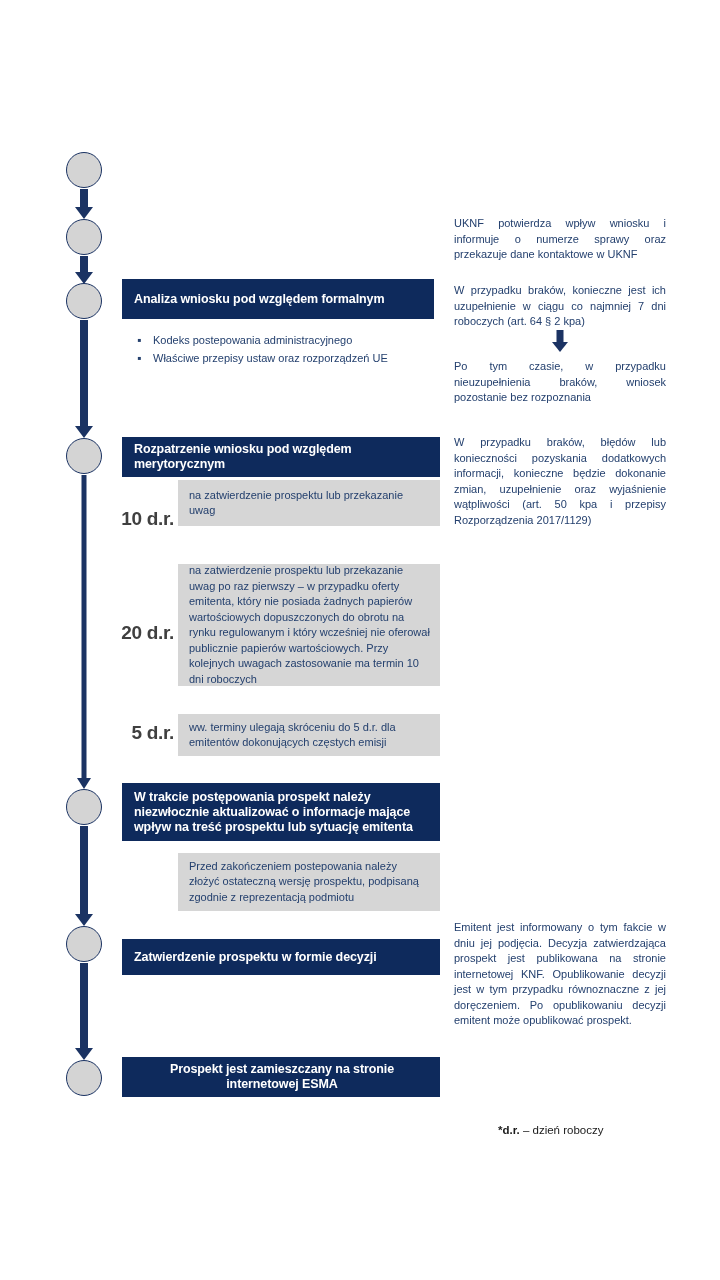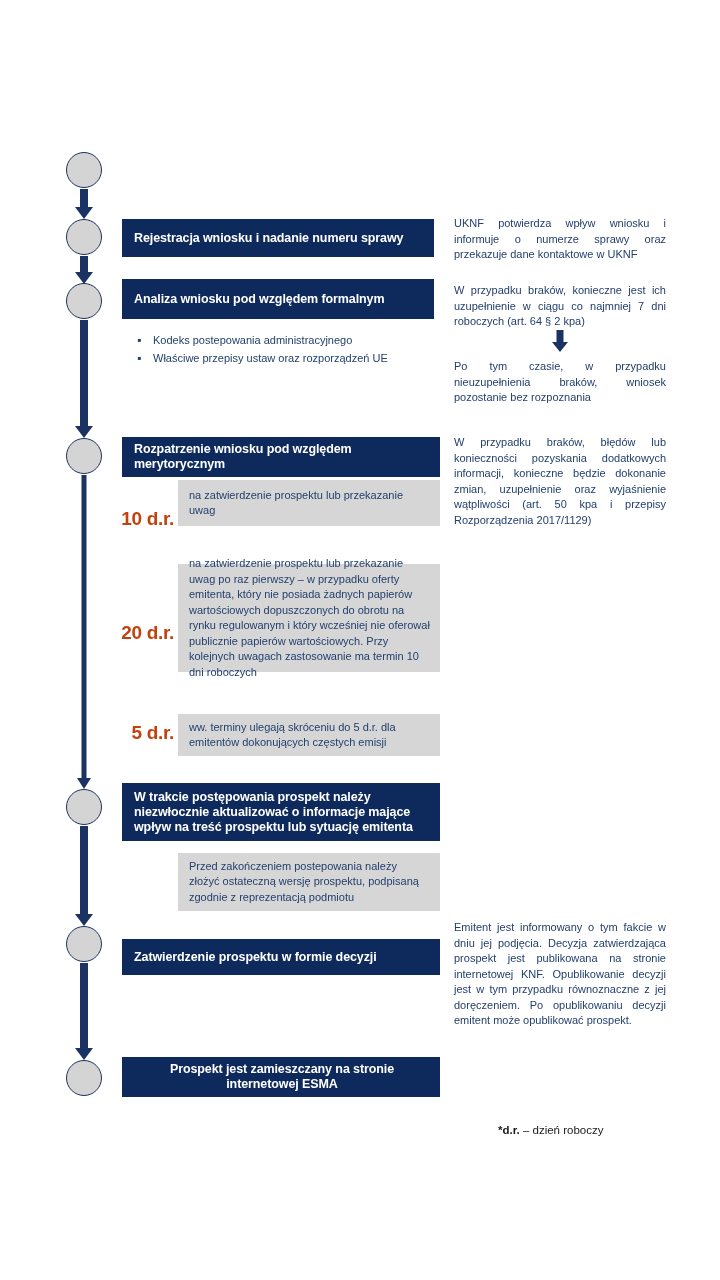--- a/index.html
+++ b/index.html
@@ -85,21 +85,21 @@
     display: flex;
     align-items: center;
   }
   .gray-box .inner { width: 100%; }
 
   
   .dr-label {
     position: absolute;
     font-size: 19px;
     font-weight: bold;
-    color: #c2410c;
+    color: #404040;
     text-align: right;
     letter-spacing: -0.3px;
   }
 
   
   .bullets {
     position: absolute;
     color: #24406e;
     font-size: 11px;
     line-height: 18px;
@@ -192,23 +192,20 @@
   <div class="arrow" style="left:75px; top:826px; width:18px; height:100px;">
     <div class="stem" style="width:8px; height:88px;"></div>
     <div class="head"></div>
   </div>
   <div class="arrow" style="left:75px; top:963px; width:18px; height:97px;">
     <div class="stem" style="width:8px; height:85px;"></div>
     <div class="head"></div>
   </div>
 
 
-  <div class="navy-box" style="left:122px; top:219px; width:312px; height:38px;">
-    <span>Rejestracja wniosku i nadanie numeru sprawy</span>
-  </div>
 
   <div class="navy-box" style="left:122px; top:279px; width:312px; height:40px;">
     <span>Analiza wniosku pod względem formalnym</span>
   </div>
 
   <div class="navy-box" style="left:122px; top:437px; width:318px; height:40px;">
     <span>Rozpatrzenie wniosku pod względem merytorycznym</span>
   </div>
 
   <div class="navy-box" style="left:122px; top:783px; width:318px; height:58px;">
@@ -233,21 +230,21 @@
       <span>Właściwe przepisy ustaw oraz rozporządzeń UE</span>
     </div>
   </div>
 
   <div class="dr-label" style="left:112px; top:508px; width:62px;">10 d.r.</div>
   <div class="gray-box" style="left:178px; top:480px; width:262px; height:46px;">
     <span class="inner">na zatwierdzenie prospektu lub przekazanie uwag</span>
   </div>
 
   <div class="dr-label" style="left:112px; top:622px; width:62px;">20 d.r.</div>
-  <div class="gray-box" style="left:178px; top:564px; width:262px; height:108px;">
+  <div class="gray-box" style="left:178px; top:564px; width:262px; height:122px;">
     <span class="inner">na zatwierdzenie prospektu lub przekazanie uwag po raz pierwszy – w przypadku oferty emitenta, który nie posiada żadnych papierów wartościowych dopuszczonych do obrotu na rynku regulowanym i który wcześniej nie oferował publicznie papierów wartościowych. Przy kolejnych uwagach zastosowanie ma termin 10 dni roboczych</span>
   </div>
 
   <div class="dr-label" style="left:112px; top:722px; width:62px;text-align:right;">5 d.r.</div>
   <div class="gray-box" style="left:178px; top:714px; width:262px; height:42px;">
     <span class="inner">ww. terminy ulegają skróceniu do 5 d.r. dla emitentów dokonujących częstych emisji</span>
   </div>
 
   <div class="gray-box" style="left:178px; top:853px; width:262px; height:58px;">
     <span class="inner">Przed zakończeniem postepowania należy złożyć ostateczną wersję prospektu, podpisaną zgodnie z reprezentacją podmiotu</span>

